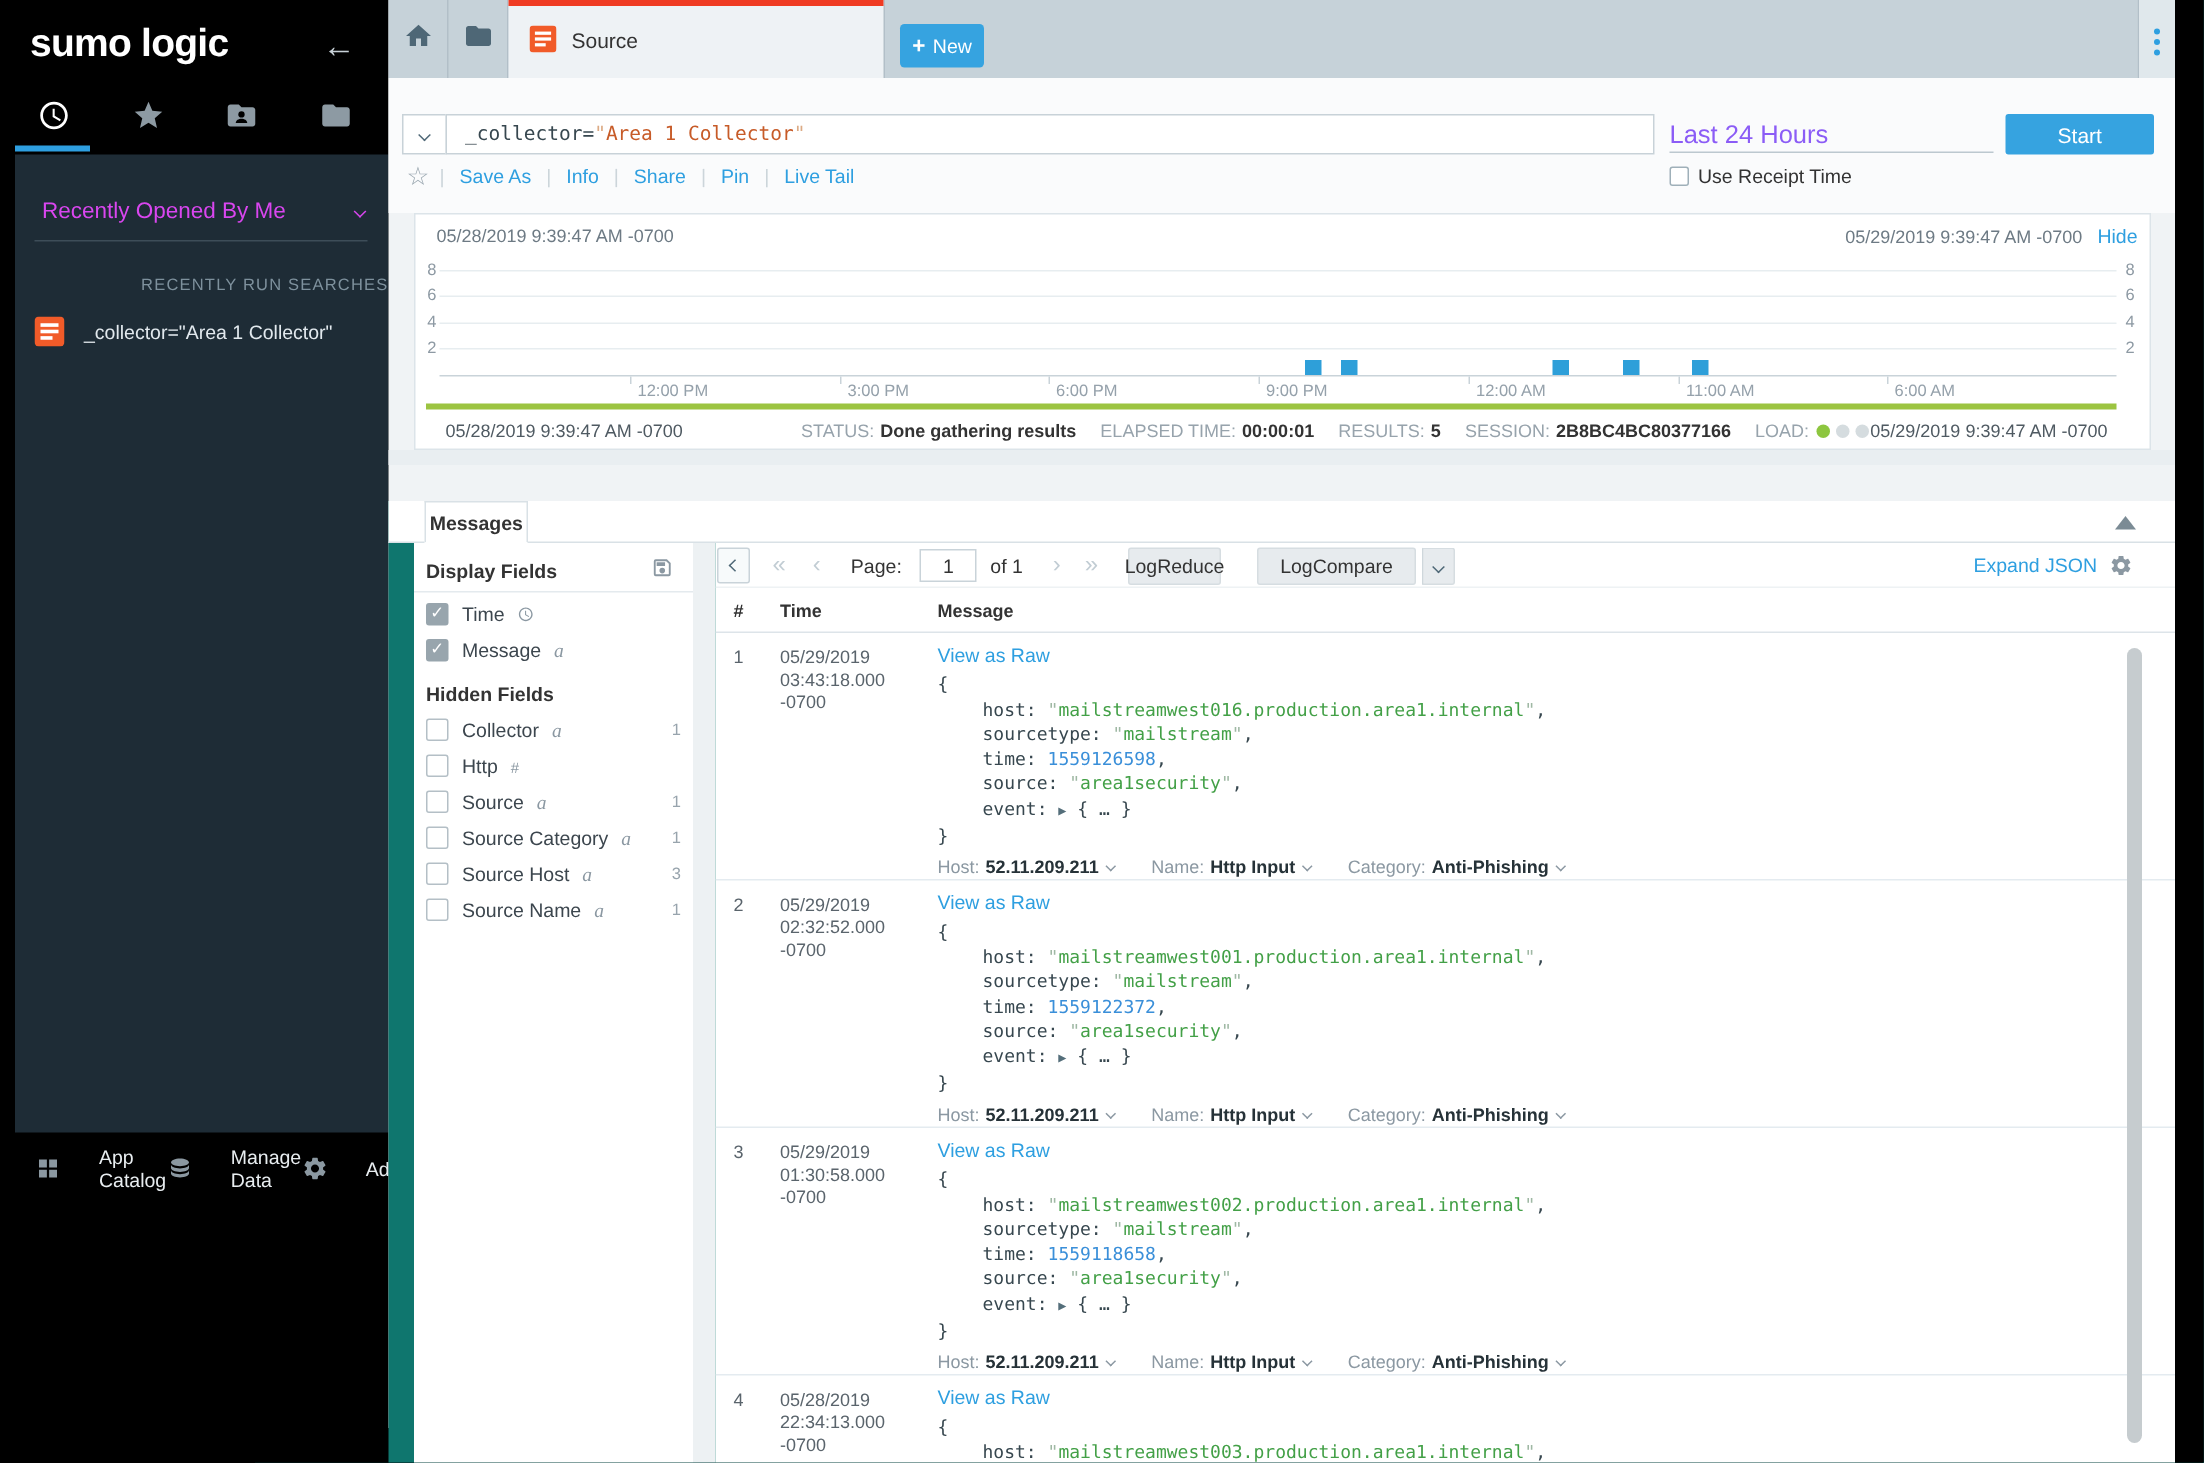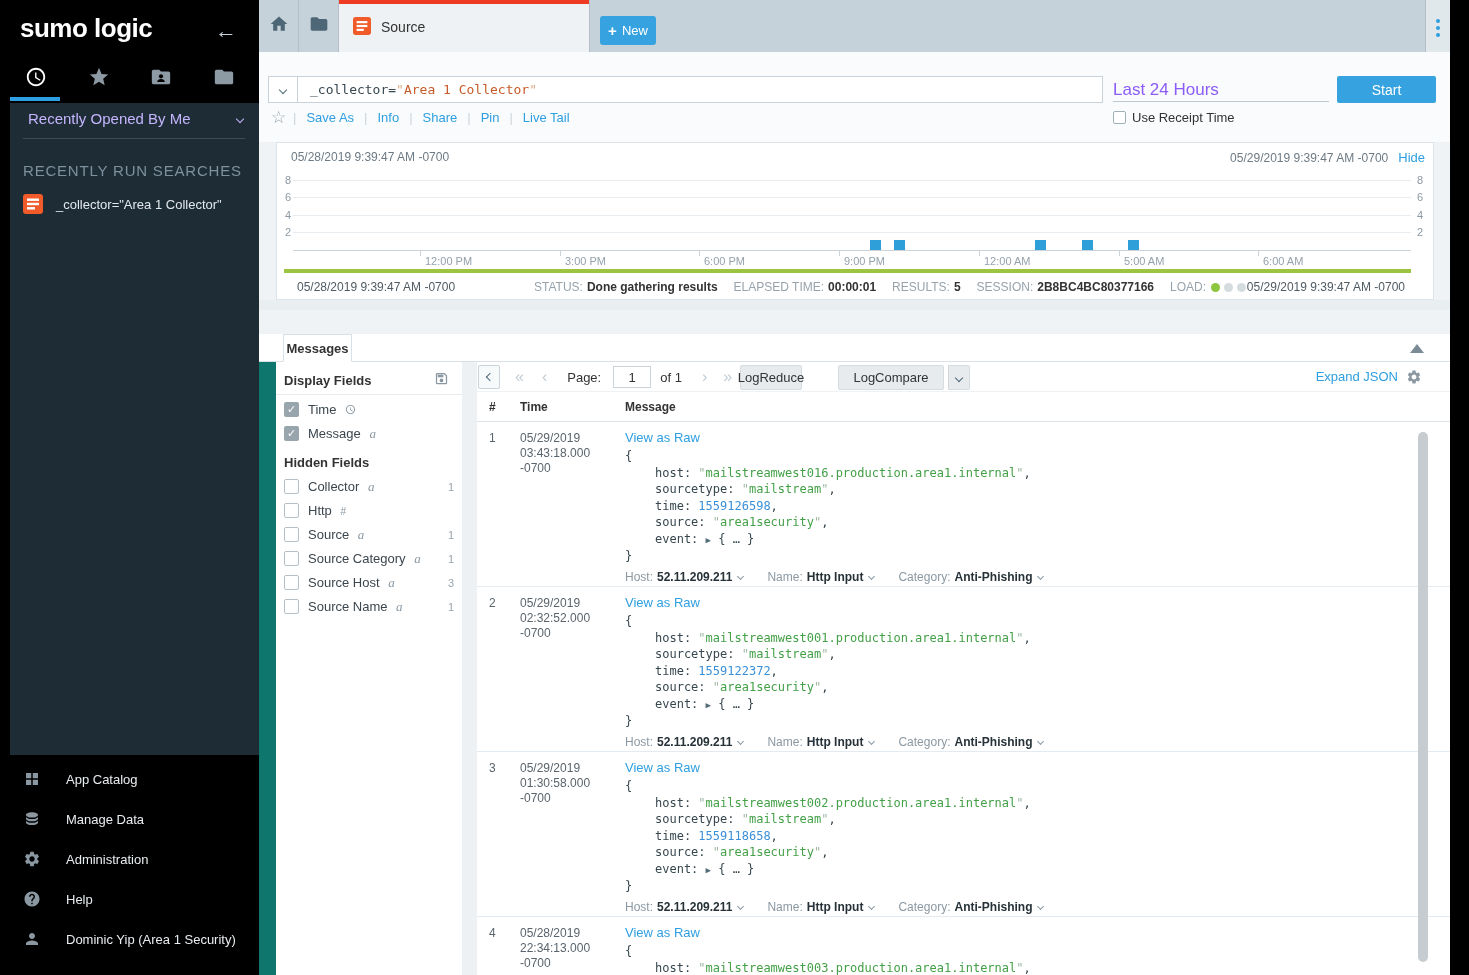--- a/index.html
+++ b/index.html
@@ -9,25 +9,25 @@
 
   
   .sidebar { position:absolute; left:0; top:0; width:259px; height:975px; background:#000; }
   .logo { position:absolute; left:20px; top:13px; font-size:26px; font-weight:700; color:#fff; letter-spacing:-0.5px; }
   .collapse-arrow { position:absolute; right:22px; top:18px; font-size:22px; color:#c8d1d7; cursor:pointer; }
   .nav-tabs { position:absolute; left:5px; top:60px; width:250px; height:38px; display:flex; }
   .nav-tab { width:63px; display:flex; align-items:center; justify-content:center; color:#8d9aa3; cursor:pointer; }
   .nav-tab.active { color:#fff; }
   .nav-underline { position:absolute; left:10px; top:97px; width:50px; height:4px; background:#2e9fe0; }
   .library { position:absolute; left:10px; top:103px; width:249px; height:652px; background:#1e2c36; }
-  .lib-title-row { display:flex; justify-content:space-between; align-items:center; padding:7px 16px 0 18px; color:#c4b5fd; font-size:15px; cursor:pointer; }
+  .lib-title-row { display:flex; justify-content:space-between; align-items:center; padding:29px 16px 0 18px; color:#d946ef; font-size:15px; cursor:pointer; }
   .lib-hr { margin:11px 14px 0 13px; border-top:1px solid #3d4d58; }
-  .lib-section { margin:23px 0 0 13px; font-size:15px; color:#7e919d; letter-spacing:0.8px; }
+  .lib-section { margin:23px 0 0 13px; font-size:11px; color:#7e919d; letter-spacing:0.8px;text-align:right; }
   .recent-item { margin:15px 0 0 13px; display:flex; align-items:center; gap:13px; color:#e2e9ee; font-size:13px; cursor:pointer; }
-  .side-footer { position:absolute; left:23px; top:759px; display:flex; flex-direction:column; }
+  .side-footer { position:absolute; left:23px; top:759px; display:flex; flex-direction:row; }
   .foot-row { height:40px; display:flex; align-items:center; gap:25px; color:#e8edf0; font-size:13px; cursor:pointer; }
   .foot-row .ficon { color:#8b98a1; display:flex; }
 
   
   .main { position:absolute; left:259px; top:0; width:1191px; height:952px; background:#f0f3f5; }
 
   
   .tabbar { position:absolute; left:0; top:0; width:1191px; height:52px; background:#c6d2d9; }
   .tb-btn { position:absolute; top:0; width:40px; height:52px; border-right:1px solid #b2bfc8; display:flex; align-items:center; justify-content:center; color:#4e6776; cursor:pointer; }
   .tab-active { position:absolute; left:80px; top:0; width:251px; height:52px; background:#eef2f5; border-right:1px solid #b2bfc8; cursor:pointer; }
@@ -314,21 +314,21 @@
           <div class="xlab" style="left:148px">12:00 PM</div>
           <div class="xtick" style="left:283px"></div>
           <div class="xlab" style="left:288px">3:00 PM</div>
           <div class="xtick" style="left:422px"></div>
           <div class="xlab" style="left:427px">6:00 PM</div>
           <div class="xtick" style="left:562px"></div>
           <div class="xlab" style="left:567px">9:00 PM</div>
           <div class="xtick" style="left:702px"></div>
           <div class="xlab" style="left:707px">12:00 AM</div>
           <div class="xtick" style="left:842px"></div>
-          <div class="xlab" style="left:847px">5:00 AM</div>
+          <div class="xlab" style="left:847px">11:00 AM</div>
           <div class="xtick" style="left:981px"></div>
           <div class="xlab" style="left:986px">6:00 AM</div>
           <div class="hbar" style="left:593px;top:97px;height:10px;background:#2e9fd9"></div>
           <div class="hbar" style="left:617px;top:97px;height:10px;background:#2e9fd9"></div>
           <div class="hbar" style="left:758px;top:97px;height:10px;background:#2e9fd9"></div>
           <div class="hbar" style="left:805px;top:97px;height:10px;background:#2e9fd9"></div>
           <div class="hbar" style="left:851px;top:97px;height:10px;background:#2e9fd9"></div>
         </div>
       <div class="axis-line"></div>
       <div class="progress" id="progress-bar" style="background: rgb(156, 196, 65);"></div>
@@ -418,21 +418,21 @@
             </div>
           <div class="pag">
             <span class="pchev" style="margin-left:8px">«</span>
             <span class="pchev" style="margin-left:18px">‹</span>
             <span style="margin-left:20px">Page:</span>
             <input class="pag-input" style="margin-left: 12px;" value="1">
             <span style="margin-left:9px">of 1</span>
             <span class="pchev" style="margin-left:20px">›</span>
             <span class="pchev" style="margin-left:16px">»</span>
           </div>
-          <div class="btn-gray" style="left:263px;width:62px">LogReduce</div>
+          <div class="btn-gray" style="left:275px;width:62px">LogReduce</div>
           <div class="btn-gray" style="left:361px;width:106px">LogCompare</div>
           <div class="lc-caret" style="left:471px">
               <span class="chev down"></span>
             </div>
           <span class="expand-json">Expand JSON</span>
           <span class="settings-gear">
               <svg width="16" height="16" viewBox="0 0 24 24" fill="currentColor">
                 <path d="M19.14 12.94c.04-.3.06-.61.06-.94 0-.32-.02-.64-.07-.94l2.03-1.58c.18-.14.23-.41.12-.61l-1.92-3.32c-.12-.22-.37-.29-.59-.22l-2.39.96c-.5-.38-1.03-.7-1.62-.94l-.36-2.54c-.04-.24-.24-.41-.48-.41h-3.84c-.24 0-.43.17-.47.41l-.36 2.54c-.59.24-1.13.57-1.62.94l-2.39-.96c-.22-.08-.47 0-.59.22L2.74 8.87c-.12.21-.08.47.12.61l2.03 1.58c-.05.3-.09.63-.09.94s.02.64.07.94l-2.03 1.58c-.18.14-.23.41-.12.61l1.92 3.32c.12.22.37.29.59.22l2.39-.96c.5.38 1.03.7 1.62.94l.36 2.54c.05.24.24.41.48.41h3.84c.24 0 .44-.17.47-.41l.36-2.54c.59-.24 1.13-.56 1.62-.94l2.39.96c.22.08.47 0 .59-.22l1.92-3.32c.12-.22.07-.47-.12-.61l-2.01-1.58zM12 15.6c-1.98 0-3.6-1.62-3.6-3.6s1.62-3.6 3.6-3.6 3.6 1.62 3.6 3.6-1.62 3.6-3.6 3.6z"></path>
               </svg>
             </span>

